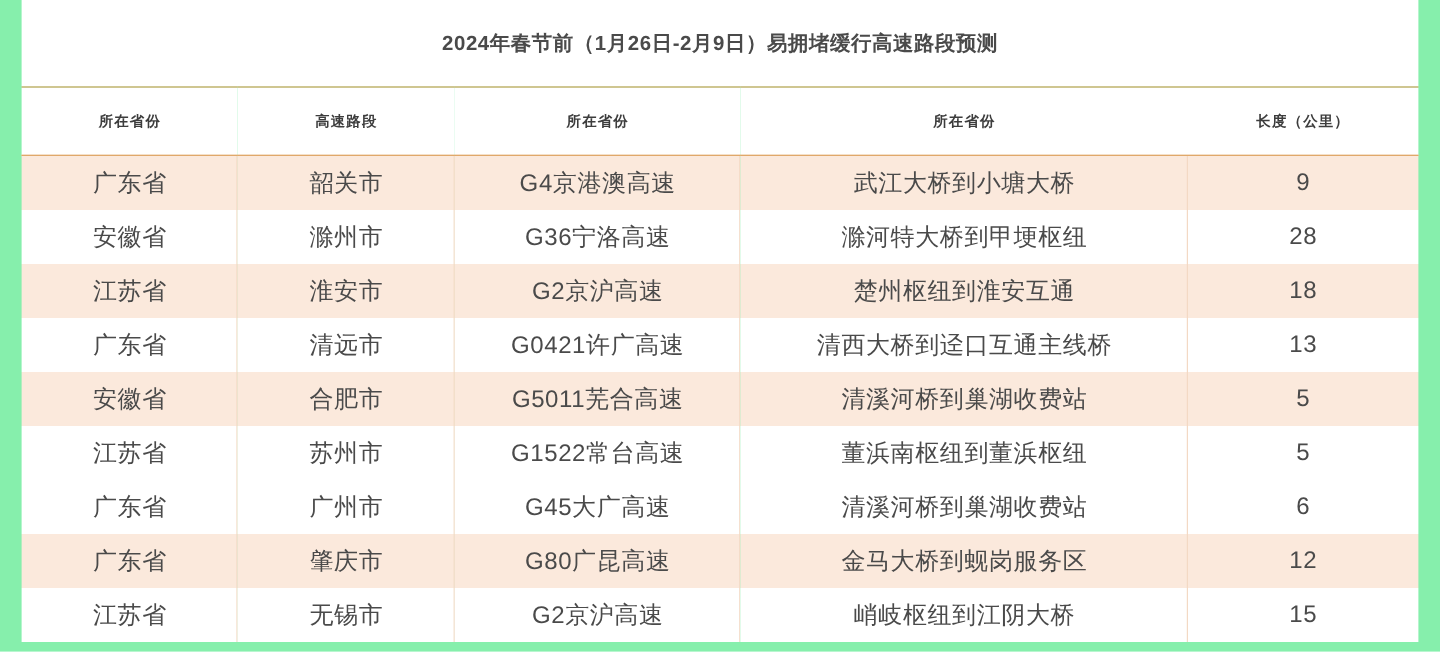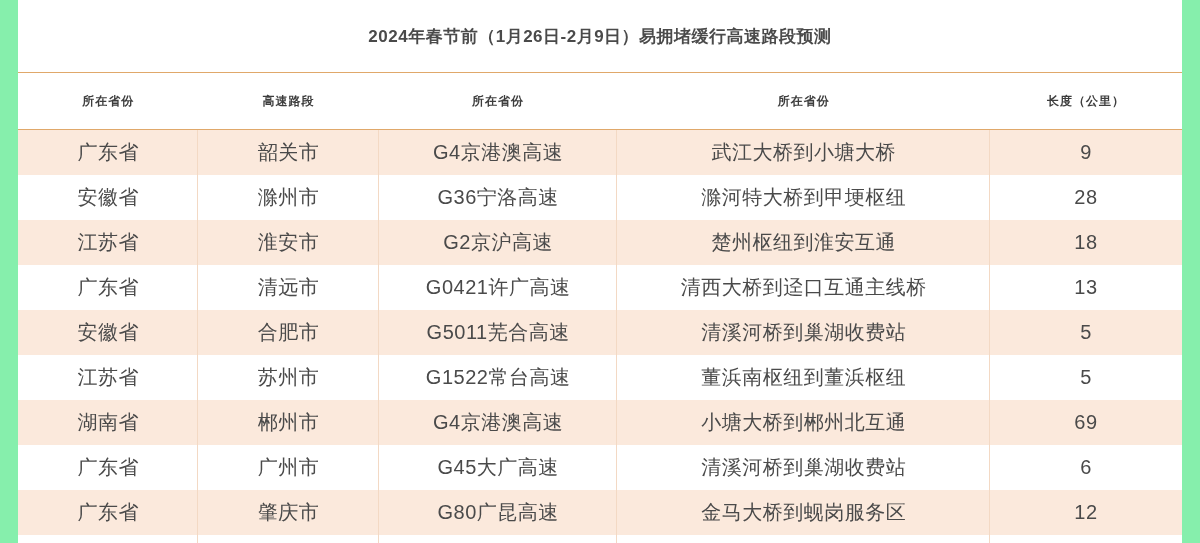--- a/index.html
+++ b/index.html
@@ -136,27 +136,20 @@
           <td class="col-sep">清溪河桥到巢湖收费站</td>
           <td>5</td>
         </tr>
         <tr class="even">
           <td class="col-sep">江苏省</td>
           <td class="col-sep">苏州市</td>
           <td class="col-sep">G1522常台高速</td>
           <td class="col-sep">董浜南枢纽到董浜枢纽</td>
           <td>5</td>
         </tr>
-        <tr class="odd">
-          <td class="col-sep">湖南省</td>
-          <td class="col-sep">郴州市</td>
-          <td class="col-sep">G4京港澳高速</td>
-          <td class="col-sep">小塘大桥到郴州北互通</td>
-          <td>69</td>
-        </tr>
         <tr class="even">
           <td class="col-sep">广东省</td>
           <td class="col-sep">广州市</td>
           <td class="col-sep">G45大广高速</td>
           <td class="col-sep">清溪河桥到巢湖收费站</td>
           <td>6</td>
         </tr>
         <tr class="odd">
           <td class="col-sep">广东省</td>
           <td class="col-sep">肇庆市</td>

